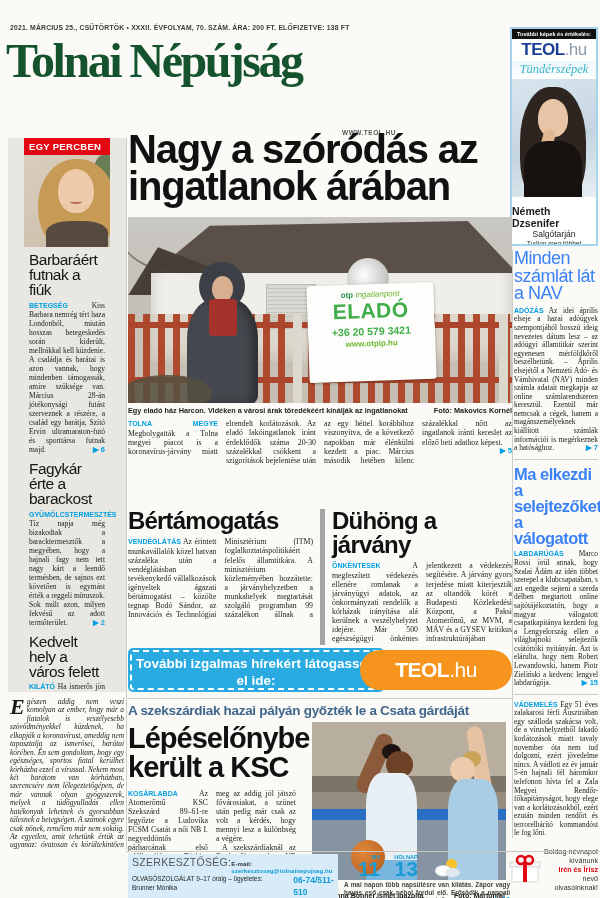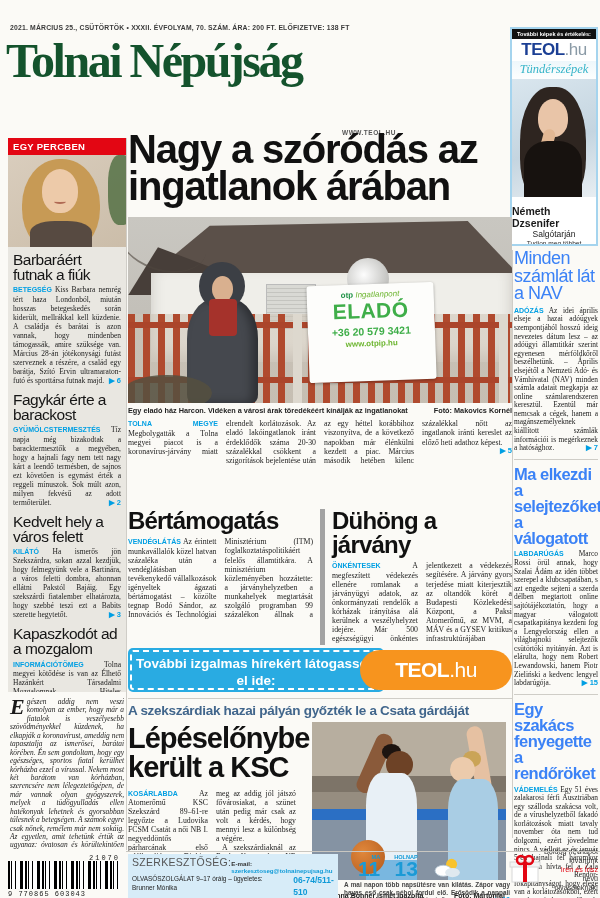--- a/index.html
+++ b/index.html
@@ -22,21 +22,21 @@
   .pp-face { position:absolute; left:26px; top:20px; width:30px; height:38px; background:#e9c5a8; border-radius:50% 50% 45% 45%; }
   .pp-hand { position:absolute; left:30px; top:50px; width:12px; height:22px; background:#e2b894; border-radius:6px; transform:rotate(15deg); }
   .pp-body { position:absolute; left:12px; top:62px; width:58px; height:56px; background:#17120f; border-radius:40% 40% 0 0; }
   .promo-name { font-weight:bold; font-size:10.5px; margin-top:8px; }
   .promo-city { text-align:center; font-size:8.5px; color:#222; }
   .promo-note { text-align:center; font-size:6.6px; color:#333; line-height:1.25; padding:1px 2px; }
   .promo-note .pg { color:#e0661a; font-weight:bold; }
 
   
   .left { position:absolute; left:8px; top:138px; width:118px; }
-  .left-gray { background:#e9e7e1; height:554px; overflow:hidden; padding:0 0 2px; }
+  .left-gray { background:#e9e7e1; height:554px; overflow:hidden; padding:0 16px 2px; }
   .banner { background:#e30613; color:#fff; font-weight:bold; font-size:9.5px; letter-spacing:.3px; padding:3px 5px; }
   .lphoto { position:relative; height:92px; background:linear-gradient(150deg,#d9cdbd,#cbbda9); overflow:hidden; }
   .lp-hair { position:absolute; left:14px; top:4px; width:78px; height:96px; background:#c79a55; border-radius:48%; }
   .lp-face { position:absolute; left:34px; top:14px; width:36px; height:44px; background:#edcaa9; border-radius:50% 50% 46% 46%; }
   .lp-smile { position:absolute; left:46px; top:44px; width:12px; height:5px; border-bottom:2px solid #b06a54; border-radius:50%; }
   .lp-top { position:absolute; left:22px; top:66px; width:62px; height:28px; background:#574a41; border-radius:40% 40% 0 0; }
   .lp-plant { position:absolute; right:-8px; top:0; width:26px; height:70px; background:#4c6b3f; border-radius:40%; opacity:.8; }
   .lstory { padding:5px 5px 2px; }
   .lhead { font-weight:400; font-size:15.5px; line-height:.98; letter-spacing:-.5px; color:#151515; margin-bottom:3px; }
   .body { font-family:"Liberation Serif",serif; font-size:7.5px; line-height:1.2; text-align:justify; color:#1c1c1c; }
@@ -117,21 +117,21 @@
   .rstory { padding-bottom:6px; }
   .rstory + .rstory { border-top:1px solid #cfcdc7; padding-top:6px; }
   .rhead { font-weight:400; font-size:18px; line-height:.98; letter-spacing:-.5px; margin-bottom:4px; color:#3b82f6; }
   .rhead.bold { font-weight:bold; font-size:16.5px; }
   .rbody { font-family:"Liberation Serif",serif; font-size:7.4px; line-height:1.16; text-align:justify; }
 
   
   .nameday { position:absolute; left:508px; top:843px; width:90px; height:52px; display:flex; align-items:center; }
   .gift { flex:0 0 34px; }
   .nd-text { flex:1; text-align:right; font-size:7.2px; line-height:1.25; color:#333; }
-  .nd-text .names { color:#e30613; font-weight:normal; }
+  .nd-text .names { color:#e30613; font-weight:bold; }
 
   
   .footer { position:absolute; left:126px; top:851px; width:474px; height:47px; border-top:1px solid #c9c7c1; }
   .szerk { position:absolute; left:2px; top:2px; width:210px; height:44px; background:#d7ecf8; padding:2px 4px; }
   .szerk-top { display:flex; justify-content:space-between; align-items:baseline; }
   .szerk-title { font-size:10.5px; color:#555; letter-spacing:.3px; }
   .szerk-email { font-size:6.2px; font-weight:bold; color:#333; }
   .szerk-email .em { color:#0f9ad7; }
   .szerk-row { display:flex; justify-content:space-between; font-size:6.4px; color:#222; line-height:1.45;gap:29px; }
   .szerk-row .ph { color:#0f9ad7; font-weight:bold; font-size:8.5px; }
@@ -191,25 +191,20 @@
       <h3 class="lhead">Kedvelt hely a város felett</h3>
       <p class="body"><span class="lbl">KILÁTÓ</span> <span>Ha ismerős jön Szekszárdra, sokan azzal kezdjük, hogy felmegyünk vele a Bartinára, a város feletti dombra, ahonnan ellátni Pakstól Bajáig. Egy szekszárdi fiatalember elhatározta, hogy szebbé teszi ezt a Babits szerette hegytetőt.</span> <span class="pref">▶ 3</span></p>
     </div>
     <div class="lstory">
       <h3 class="lhead">Kapaszkodót ad a mozgalom</h3>
       <p class="body"><span class="lbl">INFORMÁCIÓTÖMEG</span> <span>Tolna megyei kötődése is van az Élhető Hazánkért Társadalmi Mozgalomnak. Hiteles információkkal állnak az érdeklődők rendelkezésére.</span> </p>
     </div>
   </div>
   <div class="morning">
     <p class="mbody"><span class="dropcap">E</span><span>gészen addig nem veszi komolyan az ember, hogy már a fiatalok is veszélyesebb szövődményekkel küzdenek, ha elkapják a koronavírust, ameddig nem tapasztalja az ismerősei, barátai körében. Én sem gondoltam, hogy egy egészséges, sportos fiatal kerülhet kórházba ezzel a vírussal. Nekem most két barátom van kórházban, szerencsére nem lélegeztetőgépen, de már vannak olyan gyógyszerek, melyek a tüdőgyulladás ellen hatékonyak lehetnek és gyorsabban túlesnek a betegségen. A számok egyre csak nőnek, remélem már nem sokáig. Az egyetlen, amit tehetünk értük az ugyanaz: óvatosan és körültekintően találkozzunk az ismerőseinkkel és csak akkor, ha muszáj.</span> </p>
-  </div>
-  <div class="barcode">
-    <div class="bc-top">21070</div>
-    <div class="bc-bars"></div>
-    <div class="bc-digits">9 770865 603043</div>
   </div>
 </aside>
 
 <main class="center">
   <h2 class="main-head">Nagy a szóródás az ingatlanok árában</h2>
   <figure class="photo-main">
     <div class="pm-roof"></div>
     <div class="pm-roof2"></div>
     <div class="pm-wall"></div>
     <div class="pm-branch"></div>
@@ -291,21 +286,20 @@
 <aside class="right">
   <div class="rstory">
     <h3 class="rhead">Minden számlát lát a NAV</h3>
     <p class="rbody"><span class="lbl">ADÓZÁS</span> <span>Az idei április elseje a hazai adóügyek szempontjából hosszú ideig nevezetes dátum lesz – az adóügyi államtitkár szerint egyenesen mérföldkőről beszélhetünk. – Április elsejétől a Nemzeti Adó- és Vámhivatal (NAV) minden számla adatait megkapja az online számlarendszeren keresztül. Ezentúl már nemcsak a cégek, hanem a magánszemélyeknek kiállított számlák információi is megérkeznek a hatósághoz.</span> <span class="pref">▶ 7</span></p>
   </div>
   <div class="rstory">
     <h3 class="rhead bold">Ma elkezdi a selejtezőket a válogatott</h3>
     <p class="rbody"><span class="lbl">LABDARÚGÁS</span> <span>Marco Rossi örül annak, hogy Szalai Ádám az idén többet szerepel a klubcsapatában, s azt engedte sejteni a szerda délben megtartott online sajtótájékoztatón, hogy a magyar válogatott csapatkapitánya kezdeni fog a Lengyelország ellen a világbajnoki selejtezők csütörtöki nyitányán. Azt is elárulta, hogy nem Robert Lewandowski, hanem Piotr Zieliński a kedvenc lengyel labdarúgója.</span> <span class="pref">▶ 15</span></p>
   </div>
   <div class="rstory">
-    <h3 class="rhead bold">Egy szakács fenyegette a rendőröket</h3>
     <p class="rbody"><span class="lbl">VÁDEMELÉS</span> <span>Egy 51 éves zalakarosi férfi Ausztriában egy szálloda szakácsa volt, de a vírushelyzetből fakadó korlátozások miatt tavaly november óta nem tud dolgozni, ezért jövedelme nincs. A vádlott ez év január 5-én hajnali fél háromkor telefonon hívta fel a Zala Megyei Rendőr-főkapitányságot, hogy elege van a korlátozásokból, ezért ezután minden rendőrt és terrorelhárító kommandóst le fog lőni.</span> </p>
   </div>
 </aside>
 
 <div class="nameday">
   <svg class="gift" viewBox="0 0 34 30" width="34" height="30">
     <rect x="4" y="12" width="26" height="16" fill="#fff" stroke="#d8d8d8"></rect>
     <rect x="2" y="8" width="30" height="5" fill="#f4f4f4" stroke="#d8d8d8"></rect>
     <rect x="15" y="8" width="4" height="20" fill="#e30613"></rect>
     <circle cx="13" cy="6" r="4" fill="none" stroke="#e30613" stroke-width="2.5"></circle>

